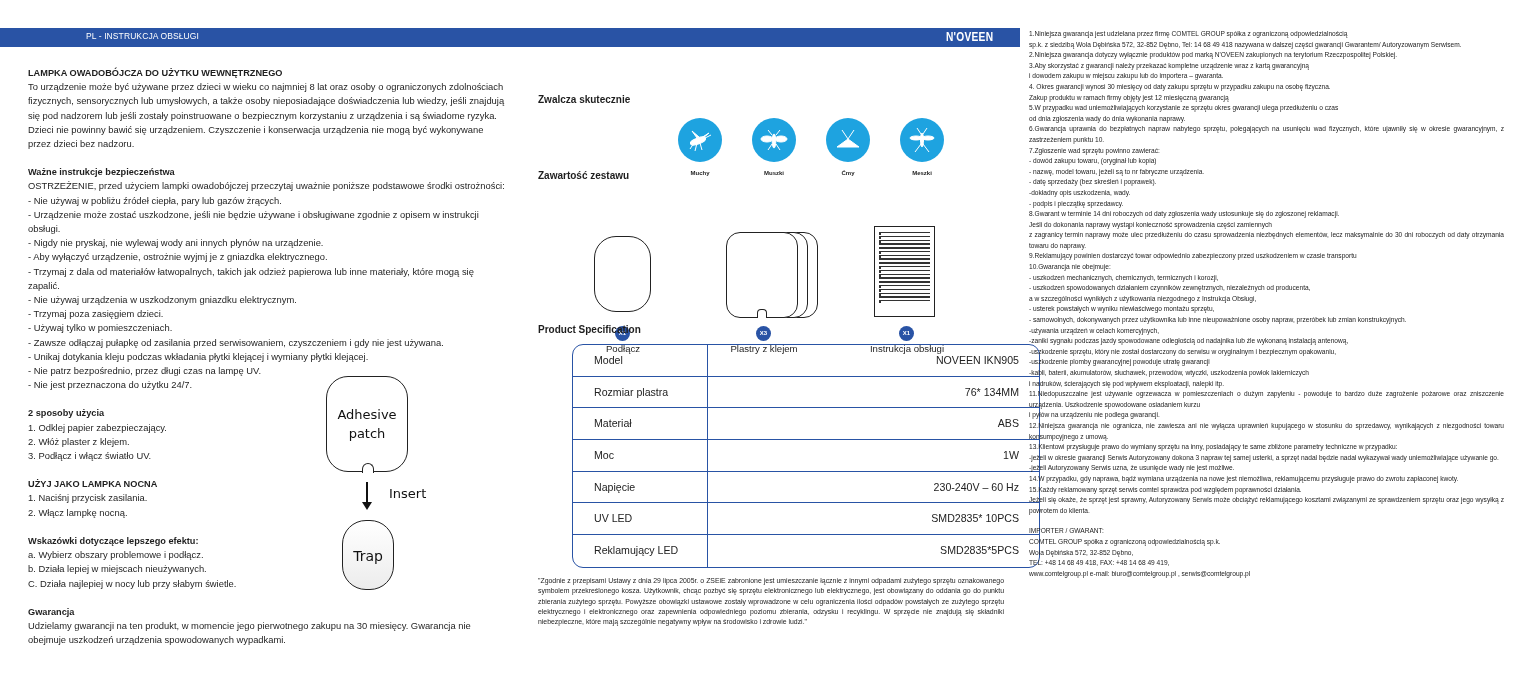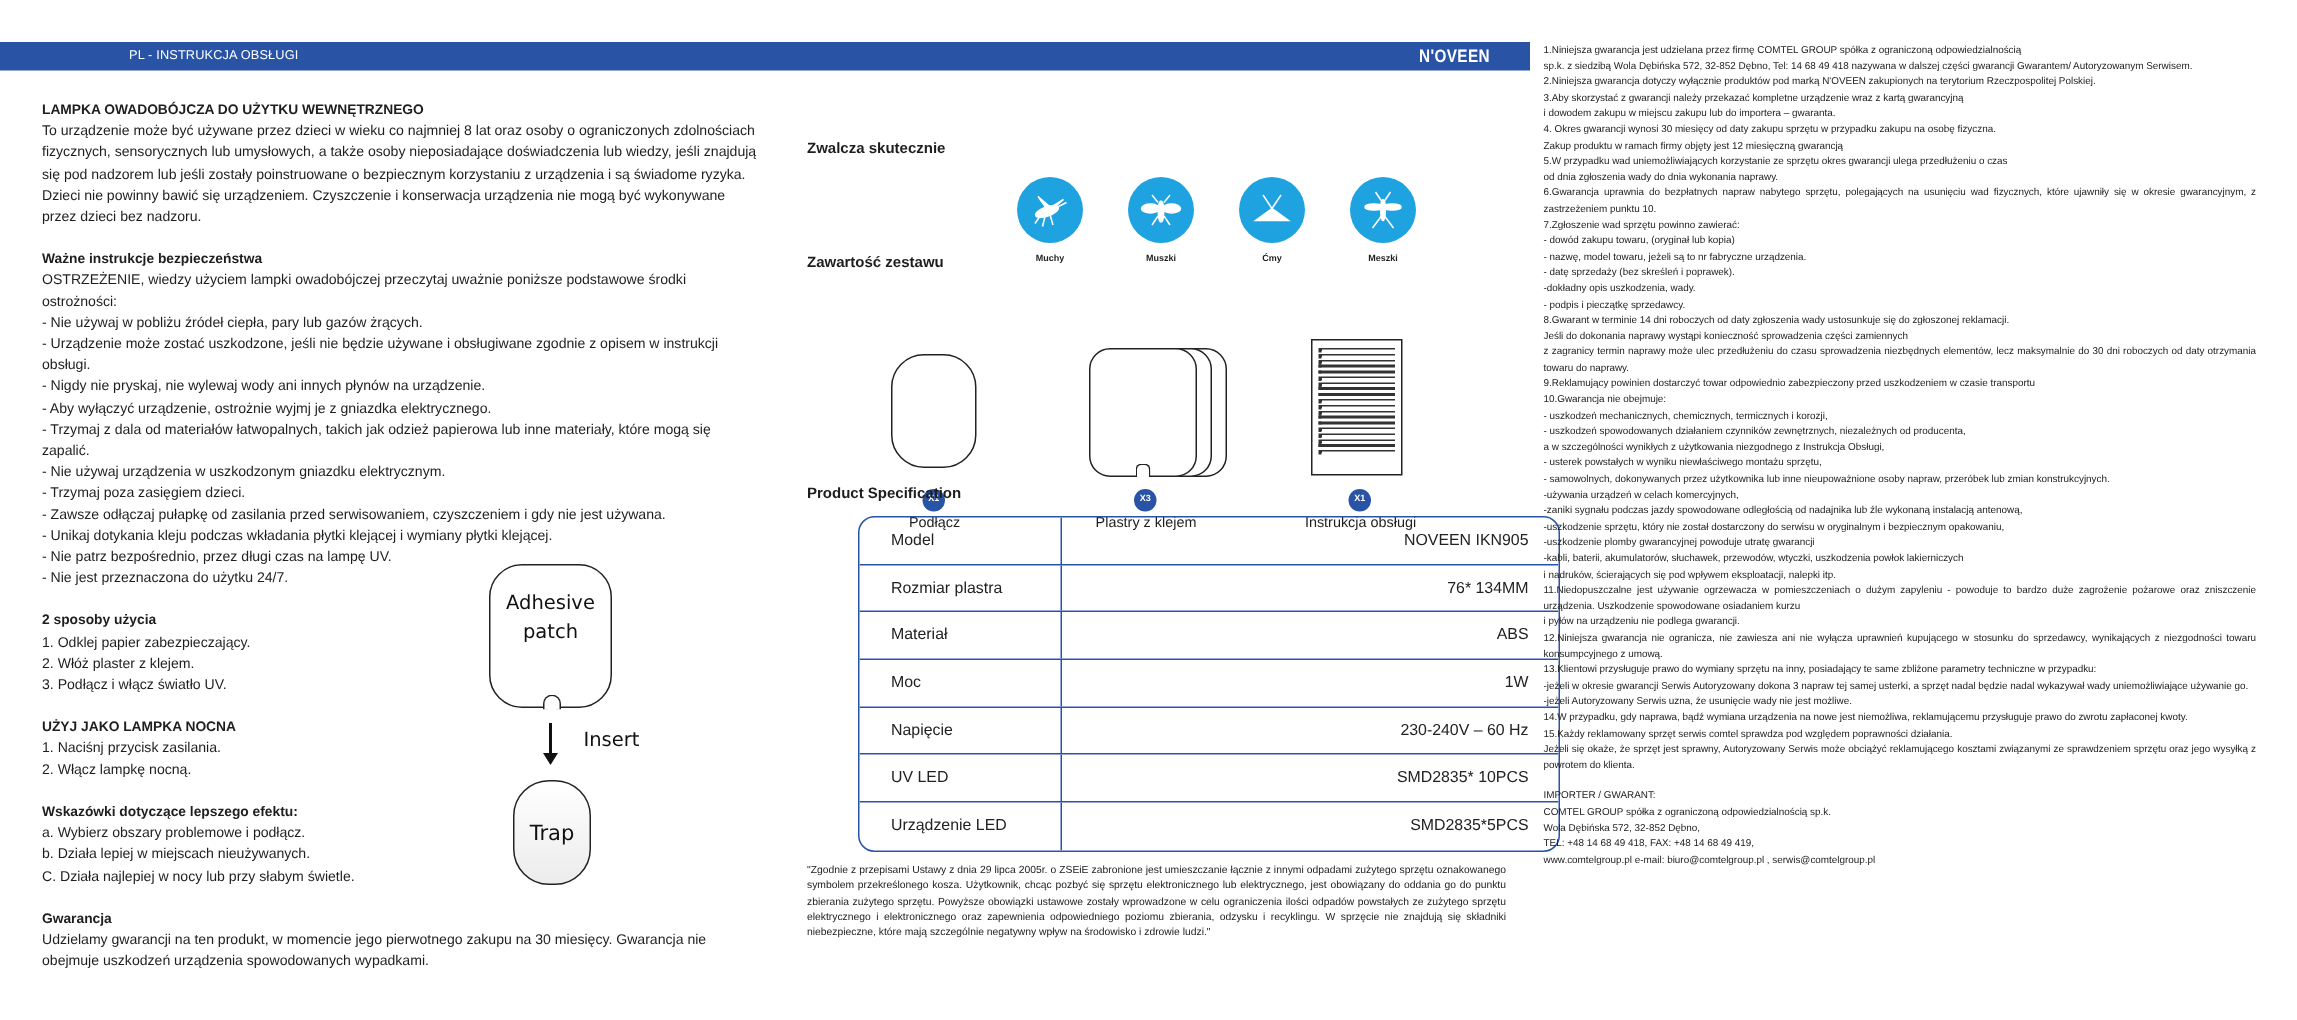--- a/index.html
+++ b/index.html
@@ -9,21 +9,21 @@
   .header-bar { position: absolute; top: 28px; left: 0; width: 1020px; height: 19px; background: #2953a5; }
   .header-left { position: absolute; left: 44px; top: 3px; font-size: 8.5px; font-weight: normal; color: #ffffff; letter-spacing: 0.1px; margin-left: 42px; }
   .header-brand { position: absolute; left: 946px; top: 2px; font-size: 12px; font-weight: bold; color: #ffffff; transform: scaleX(0.85); transform-origin: left; letter-spacing: 0.3px; }
 
   .col-left { position: absolute; left: 28px; top: 66px; width: 480px; font-size: 9.4px; line-height: 14.2px; }
   .col-left p { white-space: normal; }
   .h-bold { font-weight: bold; font-size: 9.2px; }
   .gap { height: 14px; }
 
   .diagram { position: absolute; left: 326px; top: 376px; width: 110px; height: 220px; }
-  .patch { position: absolute; left: 0; top: 0; width: 82px; height: 96px; border: 1.4px solid #222; border-radius: 22px; text-align: center; font-family: "DejaVu Sans", sans-serif; font-size: 13px; line-height: 19px; padding-top: 16px; color: #111; background: #fff; }
+  .patch { position: absolute; left: 0; top: 0; width: 82px; height: 96px; border: 1.4px solid #222; border-radius: 22px; text-align: center; font-family: "DejaVu Sans", sans-serif; font-size: 13px; line-height: 19px; padding-top: 28px; color: #111; background: #fff; }
   .patch-notch { position: absolute; left: 35px; bottom: -2px; width: 12px; height: 10px; background: #fff; border: 1.4px solid #222; border-bottom: none; border-radius: 6px 6px 0 0; }
   .arrow-line { position: absolute; left: 40px; top: 106px; width: 2px; height: 24px; background: #111; }
   .arrow-head { position: absolute; left: 36px; top: 126px; width: 0; height: 0; border-left: 5px solid transparent; border-right: 5px solid transparent; border-top: 8px solid #111; }
   .insert-label { position: absolute; left: 63px; top: 110px; font-family: "DejaVu Sans", sans-serif; font-size: 13px; color: #111; }
   .trap { position: absolute; left: 16px; top: 144px; width: 52px; height: 70px; border: 1.4px solid #222; border-radius: 24px; background: linear-gradient(#ffffff, #ececec); text-align: center; font-family: "DejaVu Sans", sans-serif; font-size: 14px; line-height: 70px; color: #111; }
 
   .col-mid { position: absolute; left: 538px; top: 66px; width: 470px; }
   .mid-title { font-size: 10px; font-weight: bold; position: absolute; left: 0; }
   .pests { position: absolute; left: 140px; top: 52px; width: 270px; height: 70px; }
   .pest { position: absolute; width: 44px; text-align: center; }
@@ -58,28 +58,29 @@
 <div class="header-bar">
   <span class="header-left">PL - INSTRUKCJA OBSŁUGI</span>
   <span class="header-brand">N'OVEEN</span>
 </div>
 
 <div class="col-left">
   <p class="h-bold">LAMPKA OWADOBÓJCZA DO UŻYTKU WEWNĘTRZNEGO</p>
   <p>To urządzenie może być używane przez dzieci w wieku co najmniej 8 lat oraz osoby o ograniczonych zdolnościach fizycznych, sensorycznych lub umysłowych, a także osoby nieposiadające doświadczenia lub wiedzy, jeśli znajdują się pod nadzorem lub jeśli zostały poinstruowane o bezpiecznym korzystaniu z urządzenia i są świadome ryzyka. Dzieci nie powinny bawić się urządzeniem. Czyszczenie i konserwacja urządzenia nie mogą być wykonywane przez dzieci bez nadzoru.</p>
   <div class="gap"></div>
   <p class="h-bold">Ważne instrukcje bezpieczeństwa</p>
-  <p>OSTRZEŻENIE, wiedzy użyciem lampki owadobójczej przeczytaj uważnie poniższe podstawowe środki ostrożności:</p>
+  <p>OSTRZEŻENIE, przed użyciem lampki owadobójczej przeczytaj uważnie poniższe podstawowe środki ostrożności:</p>
   <p>- Nie używaj w pobliżu źródeł ciepła, pary lub gazów żrących.</p>
   <p>- Urządzenie może zostać uszkodzone, jeśli nie będzie używane i obsługiwane zgodnie z opisem w instrukcji obsługi.</p>
   <p>- Nigdy nie pryskaj, nie wylewaj wody ani innych płynów na urządzenie.</p>
   <p>- Aby wyłączyć urządzenie, ostrożnie wyjmj je z gniazdka elektrycznego.</p>
   <p>- Trzymaj z dala od materiałów łatwopalnych, takich jak odzież papierowa lub inne materiały, które mogą się zapalić.</p>
   <p>- Nie używaj urządzenia w uszkodzonym gniazdku elektrycznym.</p>
   <p>- Trzymaj poza zasięgiem dzieci.</p>
+  <p>- Używaj tylko w pomieszczeniach.</p>
   <p>- Zawsze odłączaj pułapkę od zasilania przed serwisowaniem, czyszczeniem i gdy nie jest używana.</p>
   <p>- Unikaj dotykania kleju podczas wkładania płytki klejącej i wymiany płytki klejącej.</p>
   <p>- Nie patrz bezpośrednio, przez długi czas na lampę UV.</p>
   <p>- Nie jest przeznaczona do użytku 24/7.</p>
   <div class="gap"></div>
   <p class="h-bold">2 sposoby użycia</p>
   <p>1. Odklej papier zabezpieczający.</p>
   <p>2. Włóż plaster z klejem.</p>
   <p>3. Podłącz i włącz światło UV.</p>
   <div class="gap"></div>
@@ -236,21 +237,21 @@
     </div>
   <div class="spec-row">
       <div class="spec-key">Napięcie</div>
       <div class="spec-val">230-240V – 60 Hz</div>
     </div>
   <div class="spec-row">
       <div class="spec-key">UV LED</div>
       <div class="spec-val">SMD2835* 10PCS</div>
     </div>
   <div class="spec-row">
-      <div class="spec-key">Urządzenie LED</div>
+      <div class="spec-key">Reklamujący LED</div>
       <div class="spec-val">SMD2835*5PCS</div>
     </div>
 </div>
 
 <p class="weee">"Zgodnie z przepisami Ustawy z dnia 29 lipca 2005r. o ZSEiE zabronione jest umieszczanie łącznie z innymi odpadami zużytego sprzętu oznakowanego symbolem przekreślonego kosza. Użytkownik, chcąc pozbyć się sprzętu elektronicznego lub elektrycznego, jest obowiązany do oddania go do punktu zbierania zużytego sprzętu. Powyższe obowiązki ustawowe zostały wprowadzone w celu ograniczenia ilości odpadów powstałych ze zużytego sprzętu elektrycznego i elektronicznego oraz zapewnienia odpowiedniego poziomu zbierania, odzysku i recyklingu. W sprzęcie nie znajdują się składniki niebezpieczne, które mają szczególnie negatywny wpływ na środowisko i zdrowie ludzi."</p>
 
 <div class="col-right">
   <p class="ln">1.Niniejsza gwarancja jest udzielana przez firmę COMTEL GROUP spółka z ograniczoną odpowiedzialnością</p>
   <p class="ln">sp.k. z siedzibą Wola Dębińska 572, 32-852 Dębno, Tel: 14 68 49 418 nazywana w dalszej części gwarancji Gwarantem/ Autoryzowanym Serwisem.</p>
   <p class="ln">2.Niniejsza gwarancja dotyczy wyłącznie produktów pod marką N'OVEEN zakupionych na terytorium Rzeczpospolitej Polskiej.</p>

